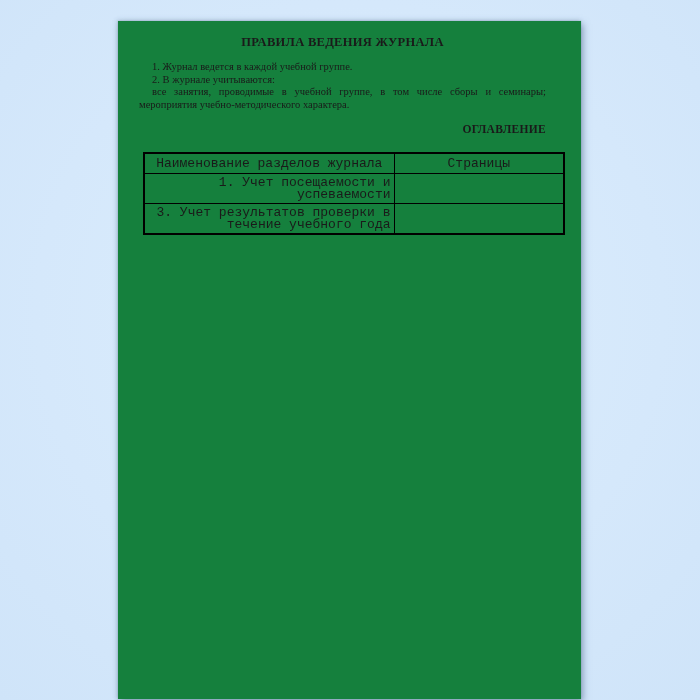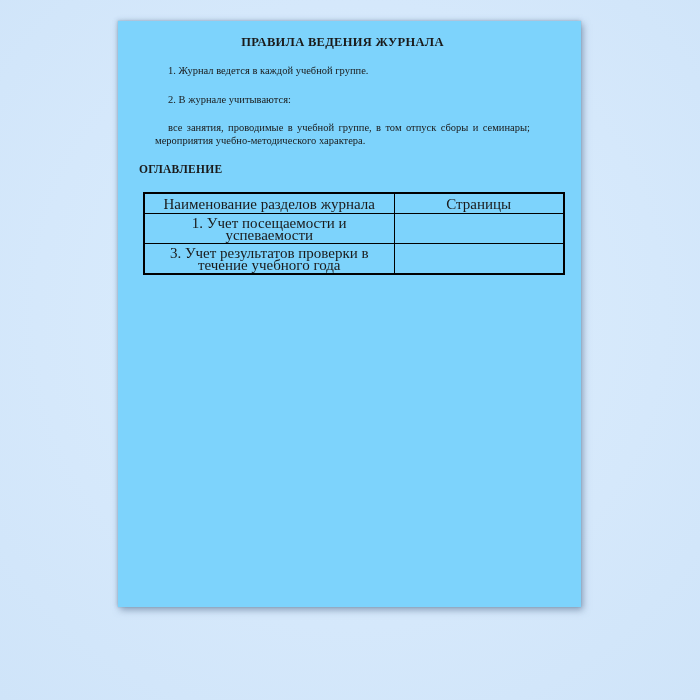--- a/index.html
+++ b/index.html
@@ -16,90 +16,91 @@
   .canvas {
     position: relative;
     width: 700px;
     height: 700px;
   }
   .page {
     position: absolute;
     left: 118px;
     top: 21px;
     width: 463px;
-    height: 586px;
-    background: #7dd3fc;
+    height: 678px;
+    background: #15803d;
     box-sizing: border-box;
     padding: 15px 35px 0 21px;
     box-shadow: 2px 3px 7px rgba(105, 130, 158, 0.70),
                 -1px -1px 4px rgba(130, 155, 180, 0.40),
                 0 0 1px rgba(110, 135, 160, 0.55);
     color: #1a1a1a;
   }
   .doc-title {
     margin: 0 0 12px 0;
     font-size: 12.5px;
     line-height: 13px;
     font-weight: bold;
     text-align: center;
     letter-spacing: 0.3px;
   }
   .para {
-    margin: 16px;
+    margin: 0;
     font-size: 10.5px;
     line-height: 12.5px;
     text-align: justify;
     text-indent: 13px;
   }
   .toc-heading {
     margin: 12px 0 0 0;
     font-size: 11.5px;
     line-height: 13px;
     font-weight: bold;
-    text-align: left;
+    text-align: right;
     letter-spacing: 0.3px;
   }
   table.toc-table {
     margin: 16px 16px 0 4px;
     width: 420px;
     border-collapse: collapse;
     border: 2px solid #000000;
     table-layout: fixed;
-    font-size: 15px;
+    font-size: 13px;
     line-height: 12px;
+    font-family: Liberation Mono, monospace;
   }
   table.toc-table th,
   table.toc-table td {
     border: 1px solid #000000;
     font-weight: normal;
   }
   table.toc-table th {
     text-align: center;
     padding: 3px 4px 3px 4px;
     height: 13px;
   }
   table.toc-table td {
-    text-align: center;
+    text-align: right;
     padding: 3px 3px 2px 3px;
     height: 13px;
   }
   col.col-name  { width: 250px; }
   col.col-pages { width: 170px; }
 </style>
 </head>
 <body>
 
 <div class="canvas">
   <div class="page">
 
     <h1 class="doc-title">ПРАВИЛА ВЕДЕНИЯ ЖУРНАЛА</h1>
 
     <p class="para">1. Журнал ведется в каждой учебной группе.</p>
     <p class="para">2. В журнале учитываются:</p>
-    <p class="para">все занятия, проводимые в учебной группе, в том отпуск сборы и семинары; мероприятия учебно-методического характера.</p>
+    <p class="para">все занятия, проводимые в учебной группе, в том числе сборы и семинары; мероприятия учебно-методического характера.</p>
 
     <h2 class="toc-heading">ОГЛАВЛЕНИЕ</h2>
 
     <table class="toc-table">
       <colgroup>
         <col class="col-name">
         <col class="col-pages">
       </colgroup>
       <thead>
         <tr>

